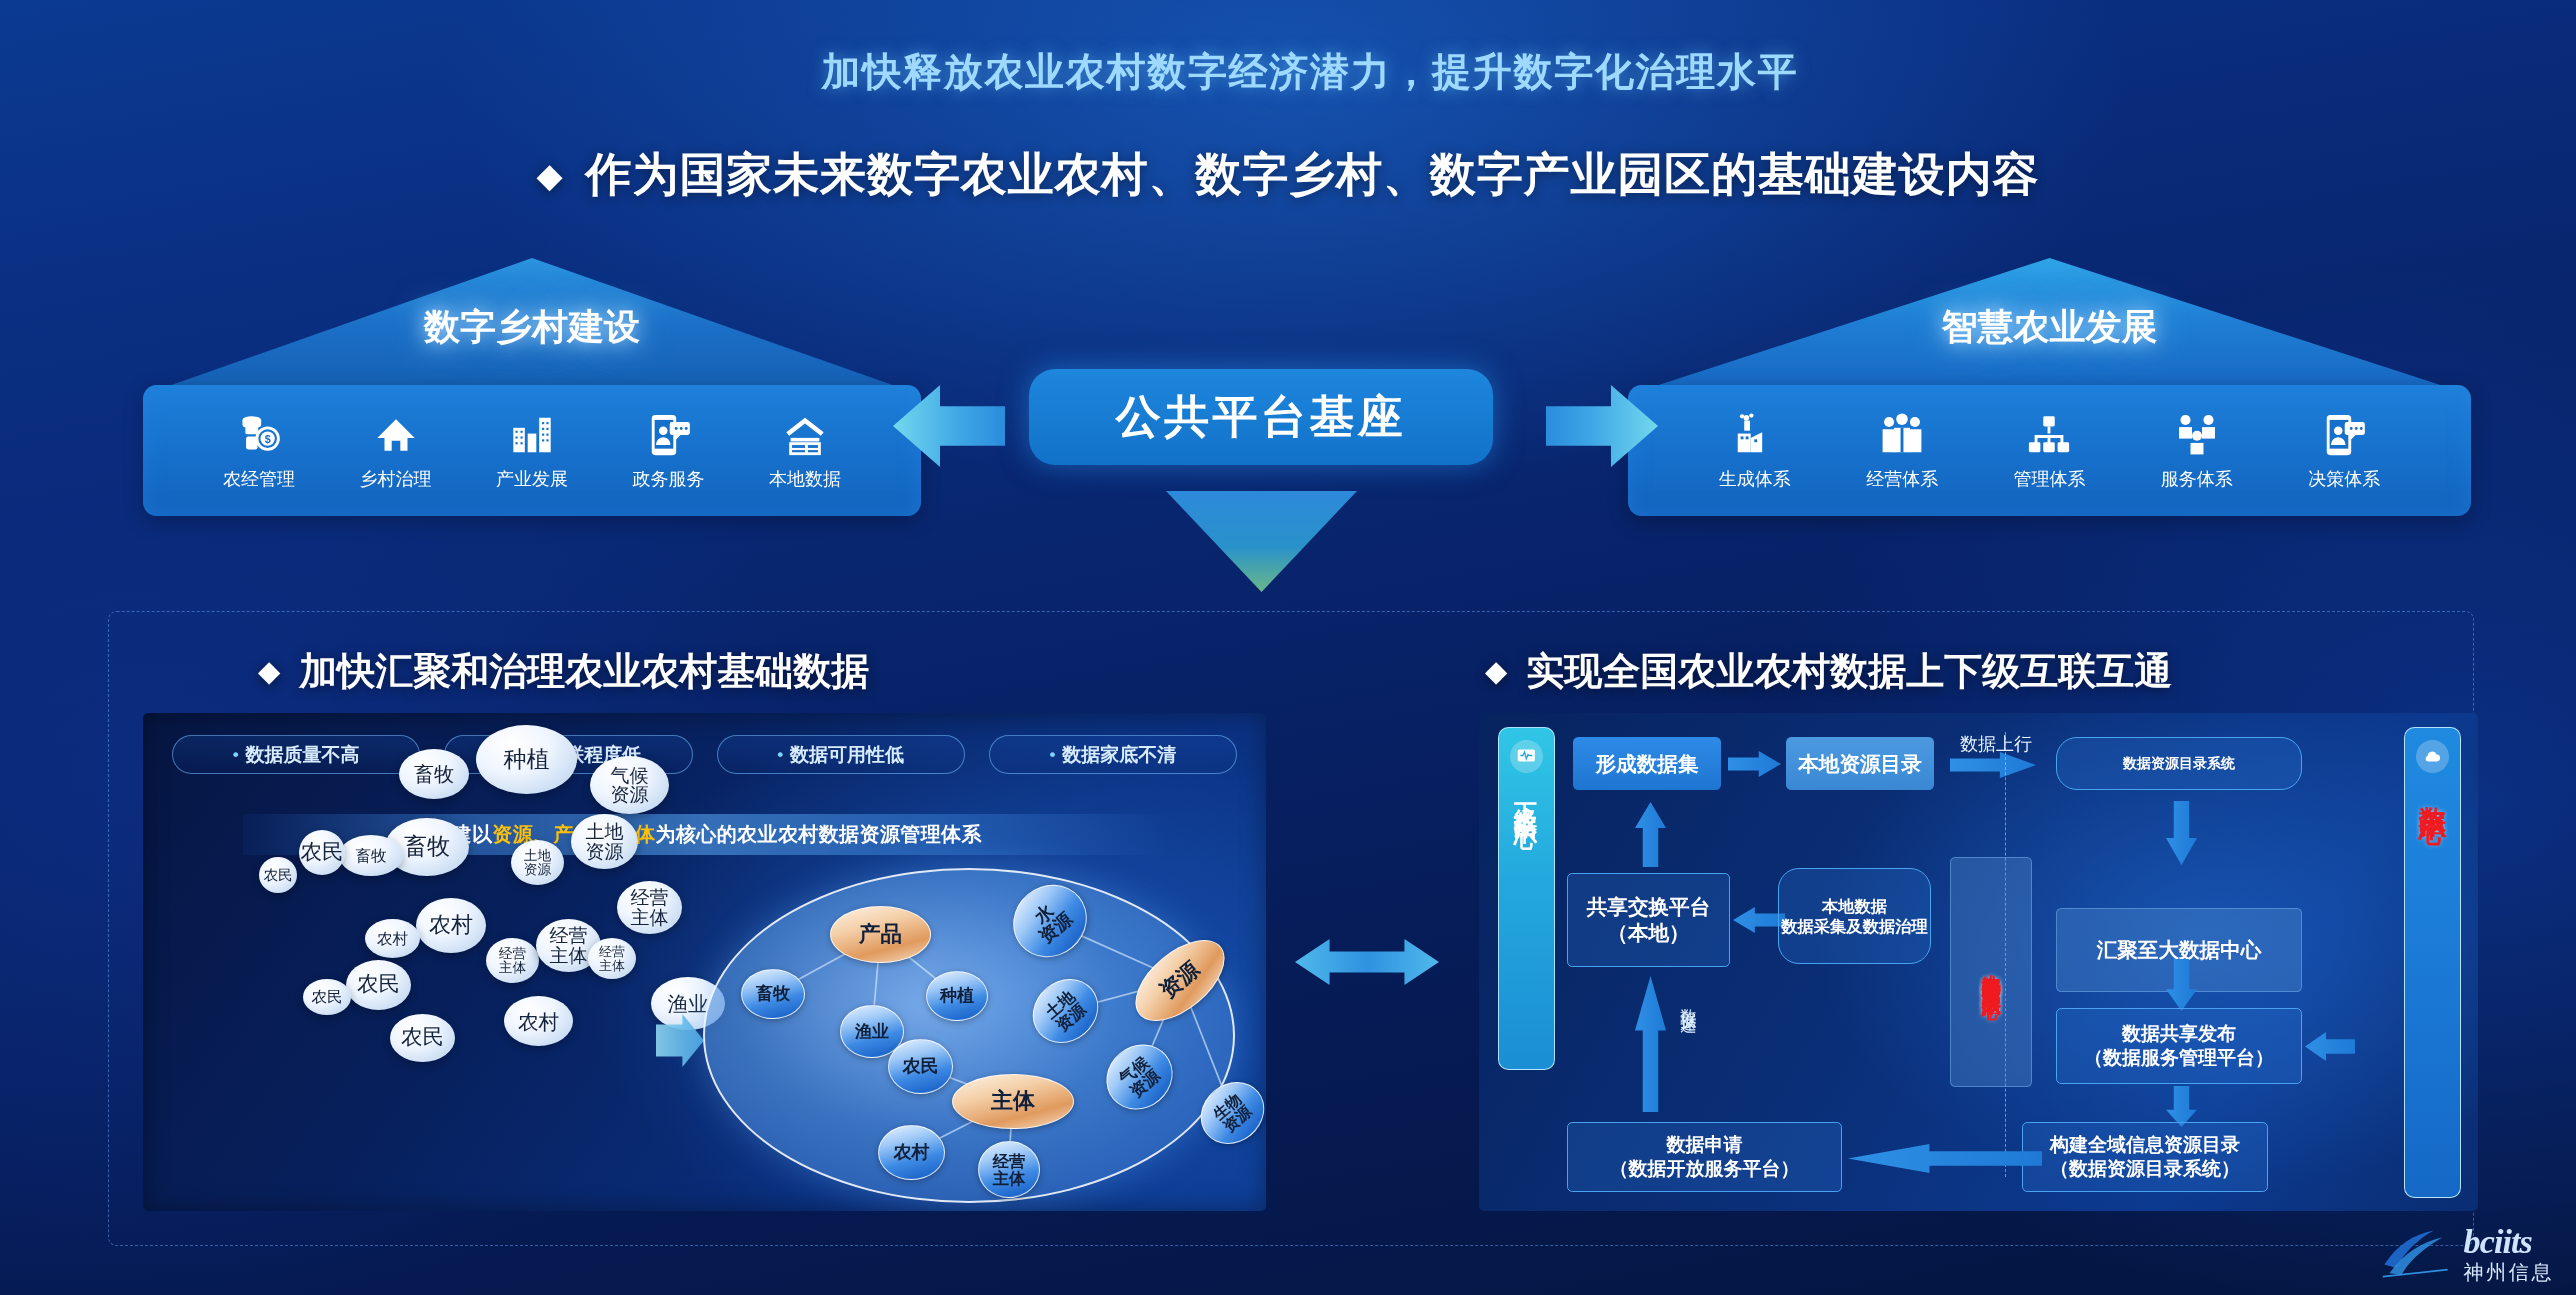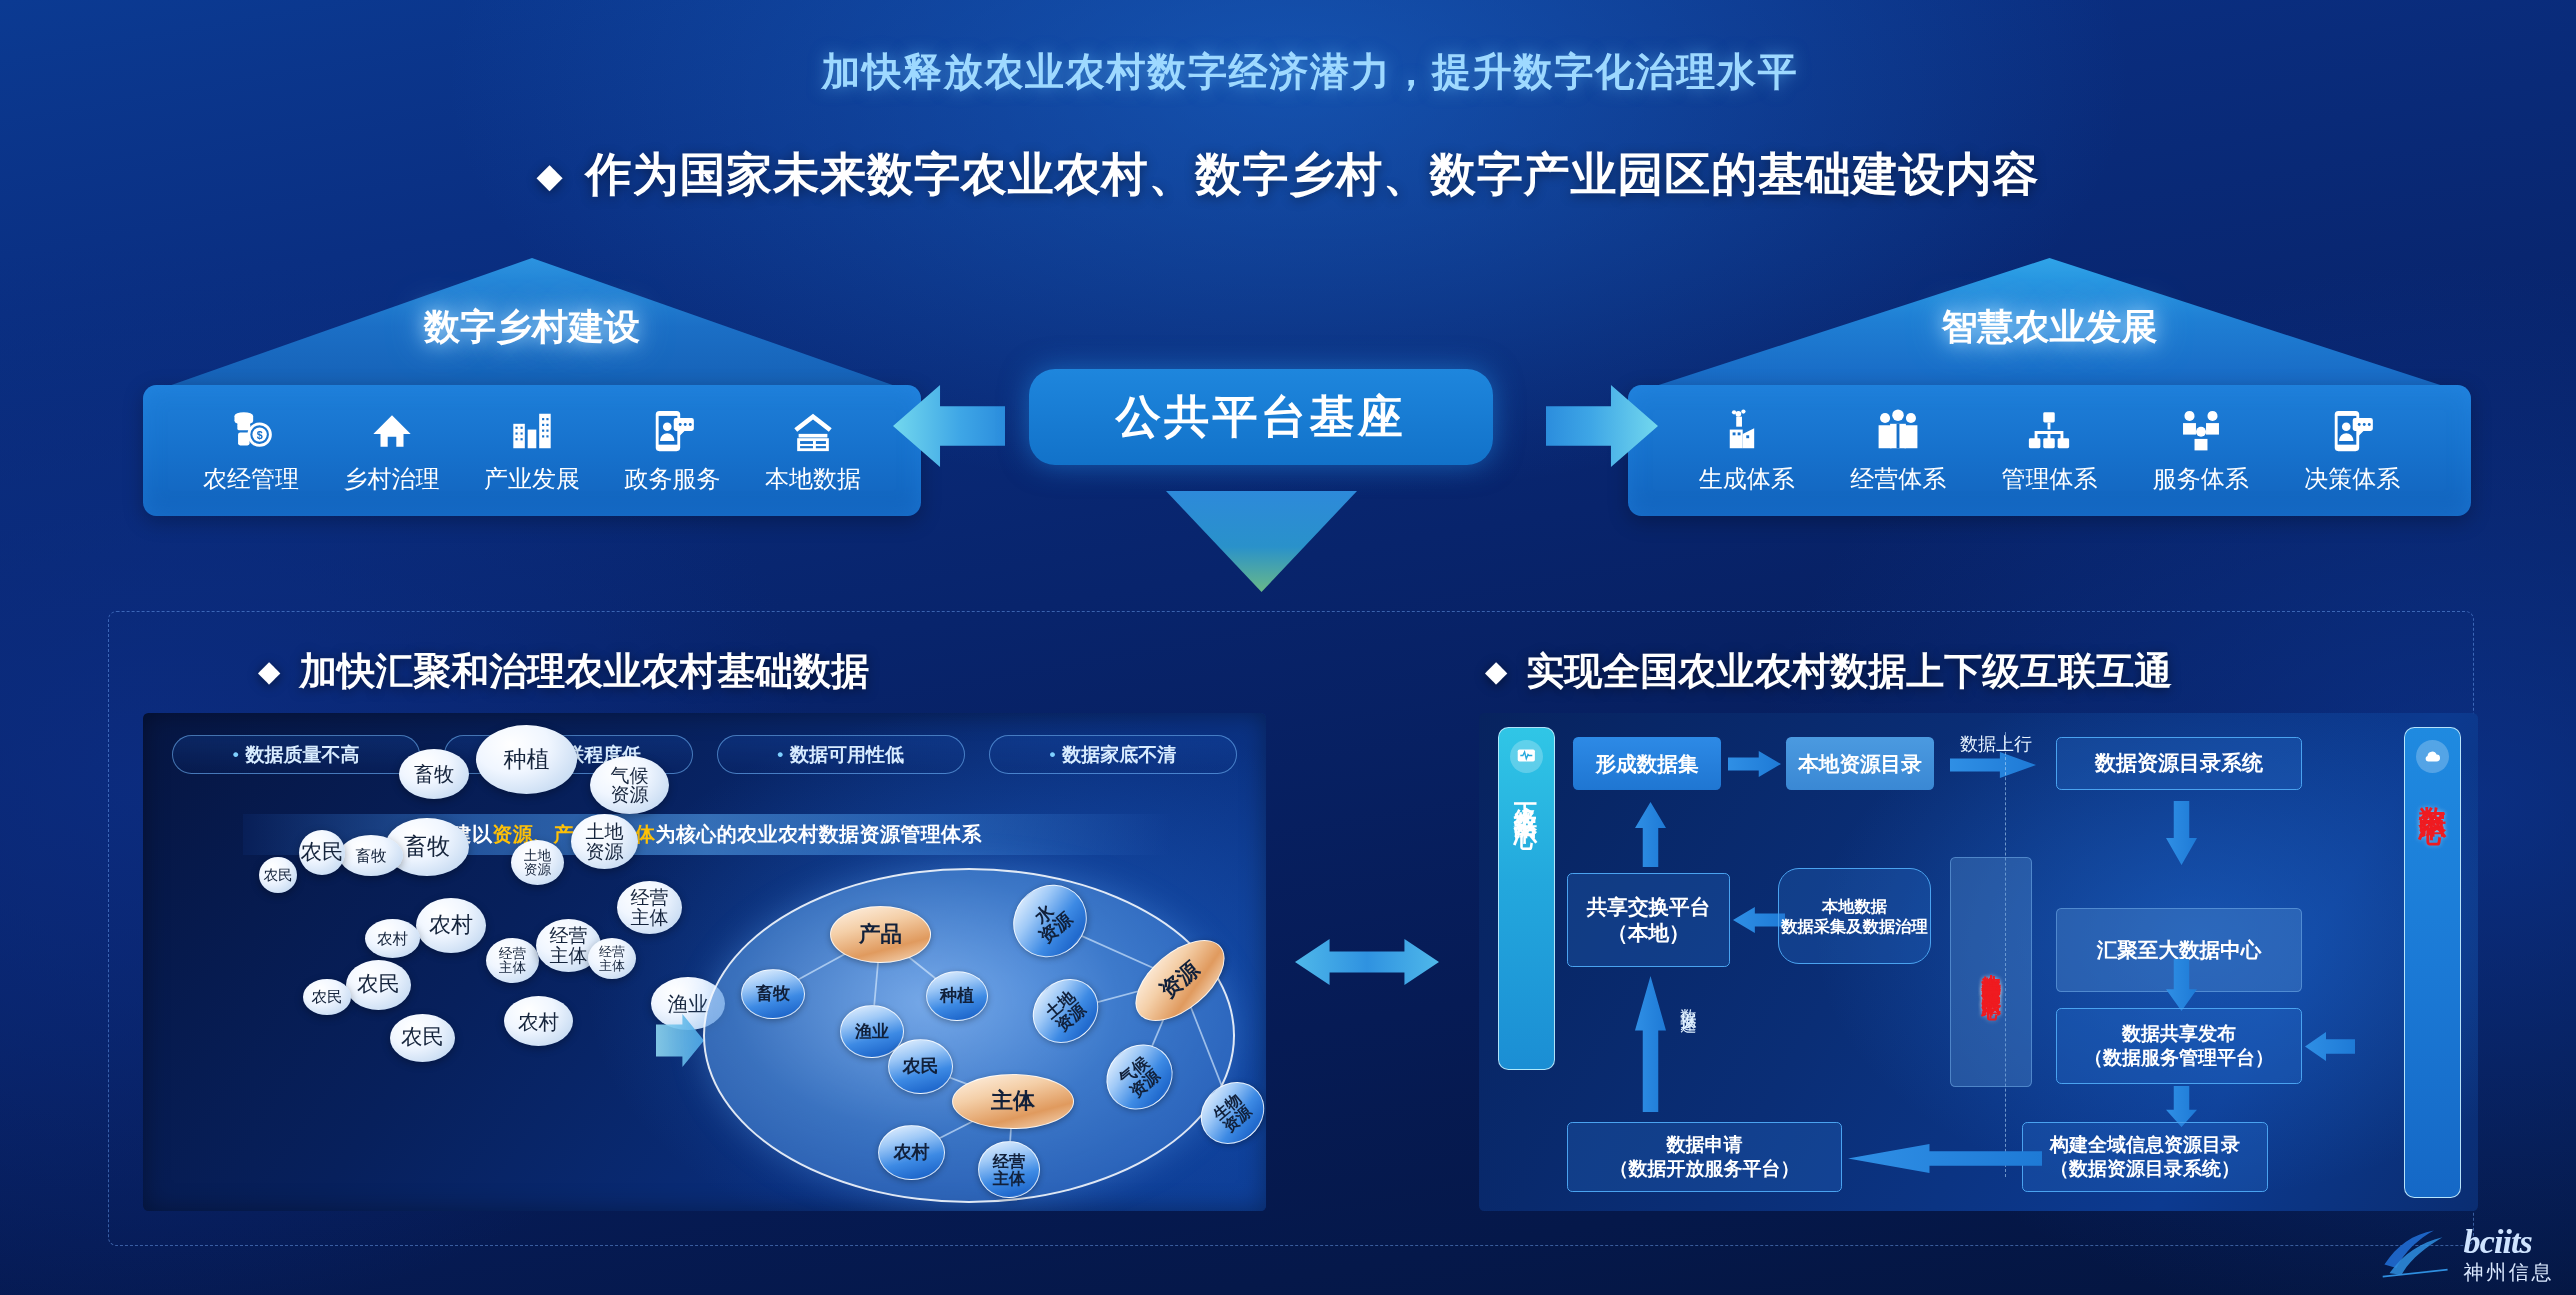--- a/index.html
+++ b/index.html
@@ -47,21 +47,21 @@
   .base {
     position:absolute; left:0; top:127px; width:100%; height:131px;
     background:linear-gradient(180deg,#1e7fd9 0%,#1670cb 55%,#1263bd 100%);
     border-radius:13.7px;
     box-shadow:0 0 22px rgba(40,140,235,.35) inset, 0 5.2px 20.6px rgba(0,0,0,.25);
     display:flex; align-items:center; justify-content:space-evenly; padding:0 15.5px;
   }
   .feat { display:flex; flex-direction:column; align-items:center; gap:6.9px; }
   .feat-ico { width:50px; height:50px; display:flex; align-items:center; justify-content:center; }
   .feat-ico svg { width:46px; height:46px; fill:#fff; }
-  .feat-lbl { font-size:24px; color:#fff; font-weight:500; white-space:nowrap; }
+  .feat-lbl { font-size:18px; color:#fff; font-weight:500; white-space:nowrap; }
 
   
   .center-badge {
     position:absolute; left:1029px; top:369px; width:464px; height:96px;
     background:linear-gradient(180deg,#1e86dd 0%,#1272c9 100%);
     border-radius:26px; display:flex; align-items:center; justify-content:center;
     box-shadow:0 0 29px rgba(40,150,240,.5);
   }
   .center-badge span { font-size:45px; font-weight:bold; color:#fff; letter-spacing:3.4px; }
 
@@ -527,21 +527,21 @@
       <span class="col-txt red">数据中心</span>
     </div>
 
     <div class="fbox solid" style="left:94px; top:24px; width:148px; height:53px; font-size:20.6px;">形成数据集</div>
     <div class="flow-arrow fa-right" style="left:249px; top:38px; width:53px; height:26px;"></div>
     <div class="fbox solid2" style="left:307px; top:24px; width:148px; height:53px; font-size:20.6px;">本地资源目录</div>
 
     <div class="h-label" style="left:481px; top:19px;">数据上行</div>
     <div class="flow-arrow fa-right" style="left:471px; top:39px; width:86px; height:26px;"></div>
 
-    <div class="fbox ghost" style="left:577px; top:24px; width:246px; height:53px; font-size:21px;">数据资源目录系统</div>
+    <div class="fbox ghost" style="left:577px; top:24px; width:246px; height:53px; font-size:14px;border-radius:21px;">数据资源目录系统</div>
 
     <div class="dashed-v" style="left:526px; top:19px; height:445px;"></div>
 
     <div class="flow-arrow fa-up" style="left:156px; top:89px; width:31px; height:65px;"></div>
 
     <div class="fbox ghost" style="left:88px; top:160px; width:163px; height:94px; font-size:20.6px; white-space:pre-line;">共享交换平台
 （本地）</div>
 
     <div class="flow-arrow fa-left" style="left:254px; top:194px; width:52px; height:26px;"></div>
 

